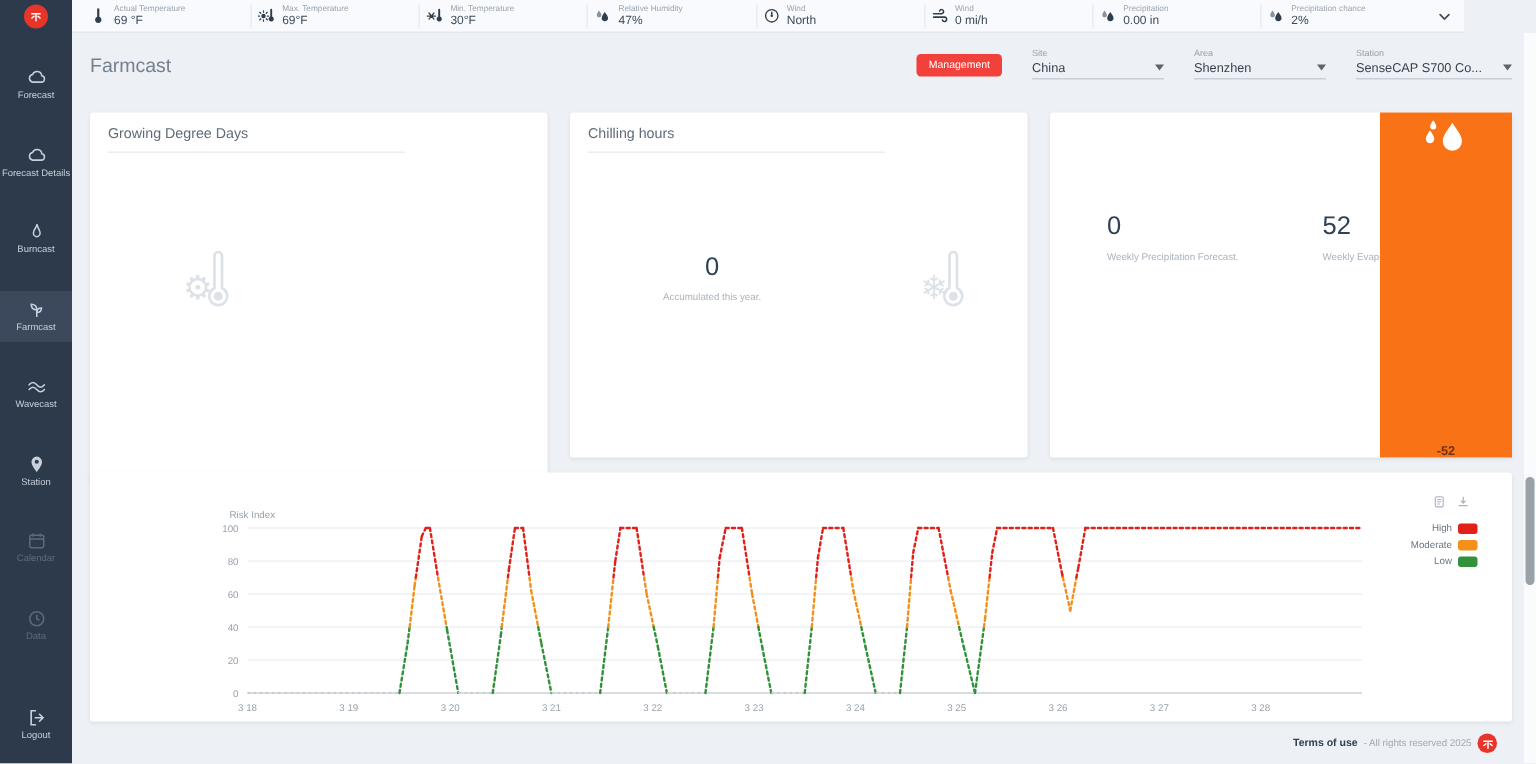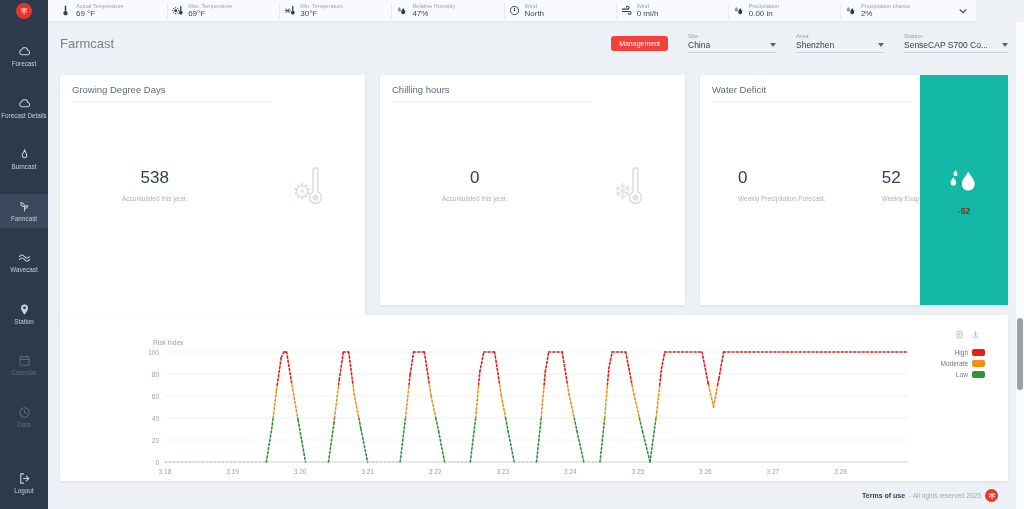--- a/index.html
+++ b/index.html
@@ -322,24 +322,20 @@
           <span class="sel-value">SenseCAP S700 Co...</span>
           <span class="sel-caret"></span>
         </span>
       </div>
     </span>
 </div>
 
 <div class="card" id="card-gdd">
   <div class="card-title">Growing Degree Days</div>
   <div class="card-body">
-    <div>
-      <div class="big-value">538</div>
-      <div class="caption">Accumulated this year.</div>
-    </div>
     <div class="card-icon">
       <span class="glyph-icon">⚙</span>
       <svg width="15" height="40" viewBox="0 0 15 40" fill="none" stroke="currentColor" stroke-width="1.8">
         <path d="M5 5.5a2.5 2.5 0 0 1 5 0V27a6 6 0 1 1-5 0z"></path>
         <circle cx="7.5" cy="32.5" r="3" fill="currentColor" stroke="none"></circle>
       </svg>
     </div>
   </div>
 </div>
 
@@ -354,32 +350,31 @@
       <span class="glyph-icon">❄</span>
       <svg width="15" height="40" viewBox="0 0 15 40" fill="none" stroke="currentColor" stroke-width="1.8">
         <path d="M5 5.5a2.5 2.5 0 0 1 5 0V27a6 6 0 1 1-5 0z"></path>
         <circle cx="7.5" cy="32.5" r="3" fill="currentColor" stroke="none"></circle>
       </svg>
     </div>
   </div>
 </div>
 
 <div class="card" id="card-water">
-  <div class="card-title">Water Deficit</div>
   <div class="water-body">
     <div class="wval">
       <div class="big-value">0</div>
       <div class="caption">Weekly Precipitation Forecast.</div>
     </div>
     <div class="wval">
       <div class="big-value">52</div>
       <div class="caption">Weekly Evaporation Forecast.</div>
     </div>
   </div>
-  <div class="orange-panel" style="background: #14b8a6;">
+  <div class="orange-panel" style="background: #f97316; justify-content: space-between;">
     <svg viewBox="0 0 40 40">
       <path fill="#fff" d="M10 6C8.7 8.2 7.6 9.3 7.6 10.9a2.4 2.4 0 0 0 4.8 0C12.4 9.3 11.3 8.2 10 6z"></path>
       <path fill="#fff" d="M7.5 14C5.8 17 4.2 18.5 4.2 20.8a3.3 3.3 0 0 0 6.6 0C10.8 18.5 9.2 17 7.5 14z"></path>
       <path fill="#fff" d="M25 8c-4 6.5-7.5 9.7-7.5 14.5a7.5 7.5 0 0 0 15 0C32.5 17.7 29 14.5 25 8z"></path>
     </svg>
     <span class="deficit-value">-52</span>
   </div>
 </div>
 
 <div class="card" id="card-chart">

